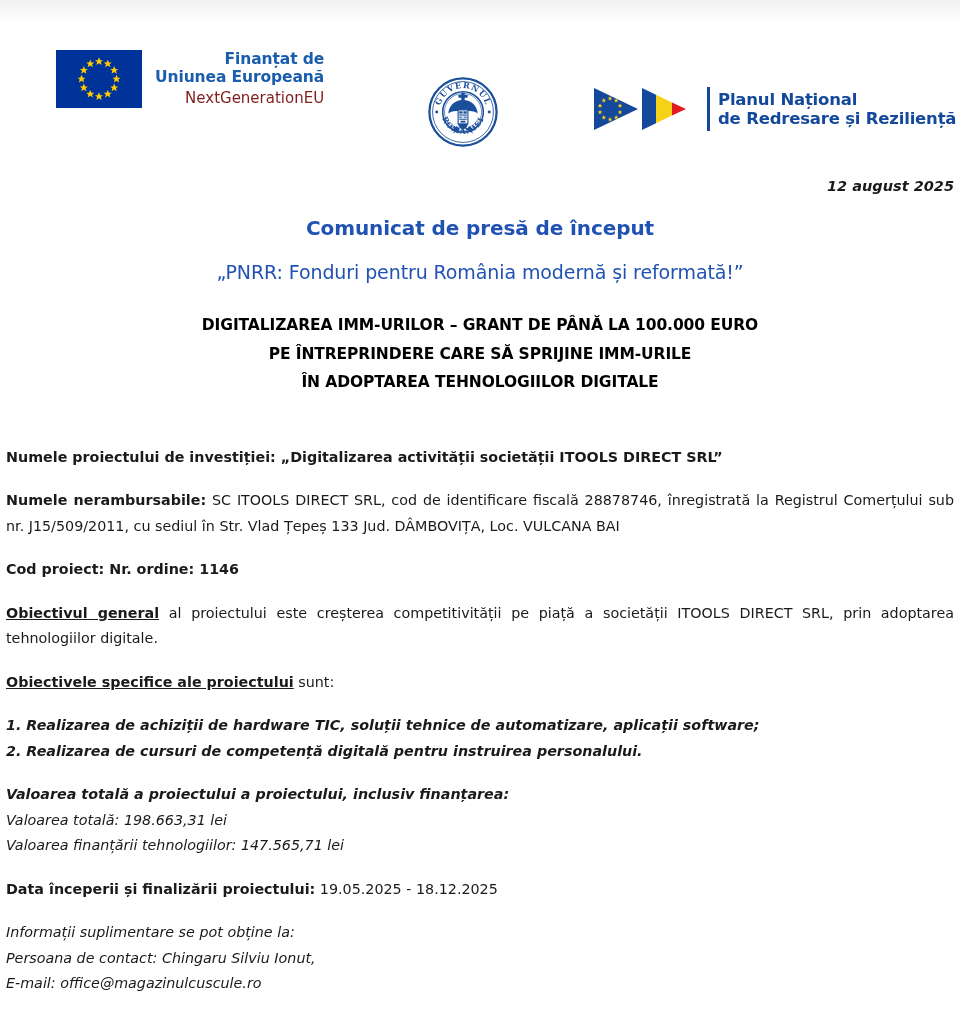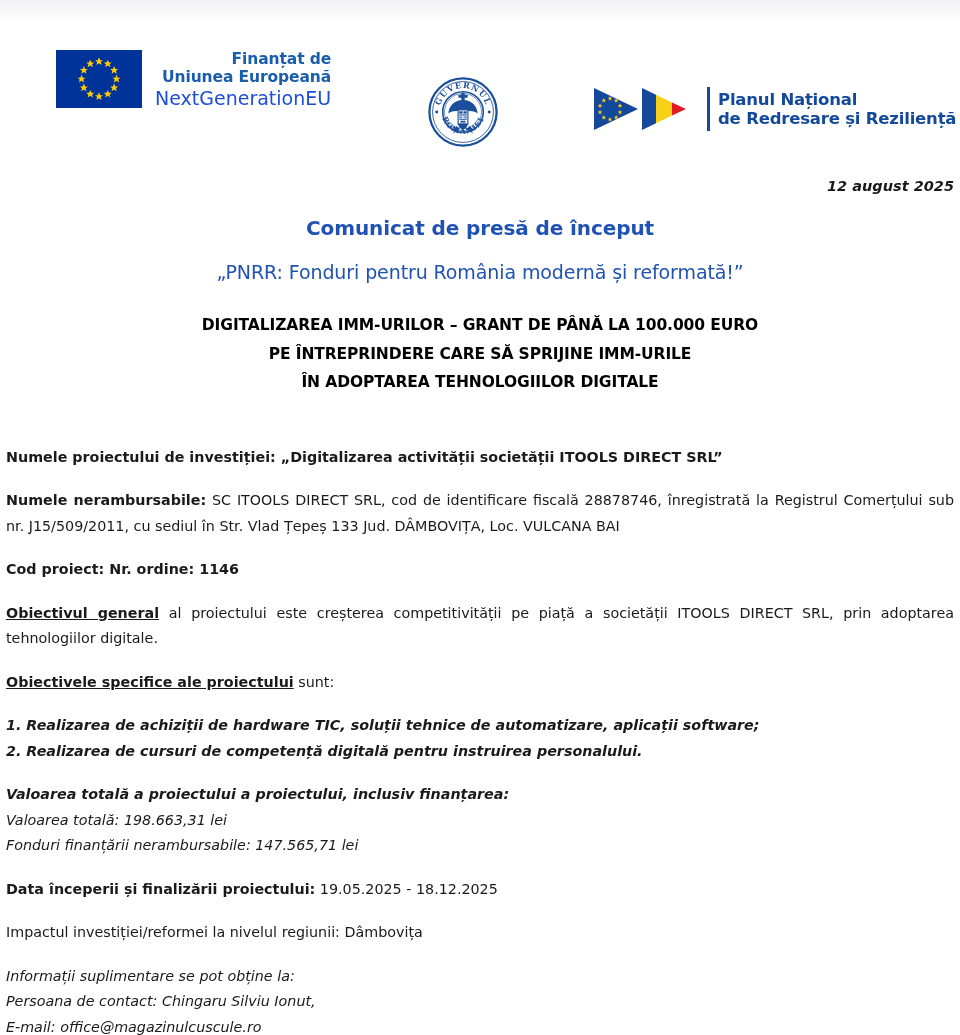--- a/index.html
+++ b/index.html
@@ -59,23 +59,23 @@
   .eu-text { padding-top: 1px; }
   .eu-text .l1, .eu-text .l2 {
     font-weight: bold;
     font-size: 15.5px;
     line-height: 17.5px;
     color: #1A5DAD;
     letter-spacing: -0.1px;
     white-space: nowrap;
   }
   .eu-text .l3 {
-    font-size: 19px;
+    font-size: 15px;
     line-height: 18px;
-    color: #1d4ed8;
+    color: #7f1d1d;
     margin-top: 3px;
     white-space: nowrap;
   }
 
   
   .gov-seal {
     position: absolute;
     left: 424px;
     top: 47px;
     width: 70px;
@@ -345,28 +345,25 @@
     <p class="p nojust"><span class="bu">Obiectivele specifice ale proiectului</span><span> sunt:</span></p>
 
     <div class="lines-block">
       <span class="ln b">1. Realizarea de achiziții de hardware TIC, soluții tehnice de automatizare, aplicații software;</span>
       <span class="ln b">2. Realizarea de cursuri de competență digitală pentru instruirea personalului.</span>
     </div>
 
     <div class="lines-block">
       <span class="ln b">Valoarea totală a proiectului a proiectului, inclusiv finanțarea:</span>
       <span class="ln">Valoarea totală: 198.663,31 lei</span>
-      <span class="ln">Fonduri finanțării nerambursabile: 147.565,71 lei</span>
+      <span class="ln">Valoarea finanțării tehnologiilor: 147.565,71 lei</span>
     </div>
 
     <p class="p nojust"><span class="b">Data începerii și finalizării proiectului:</span><span> 19.05.2025 - 18.12.2025</span></p>
 
-    <p class="p nojust">
-      <span>Impactul investiției/reformei la nivelul regiunii: Dâmbovița</span>
-    </p>
 
     <div class="lines-block">
       <span class="ln">Informații suplimentare se pot obține la:</span>
       <span class="ln">Persoana de contact: Chingaru Silviu Ionut,</span>
       <span class="ln">E-mail: office@magazinulcuscule.ro</span>
 
     </div>
 
   </div>
 </div>

